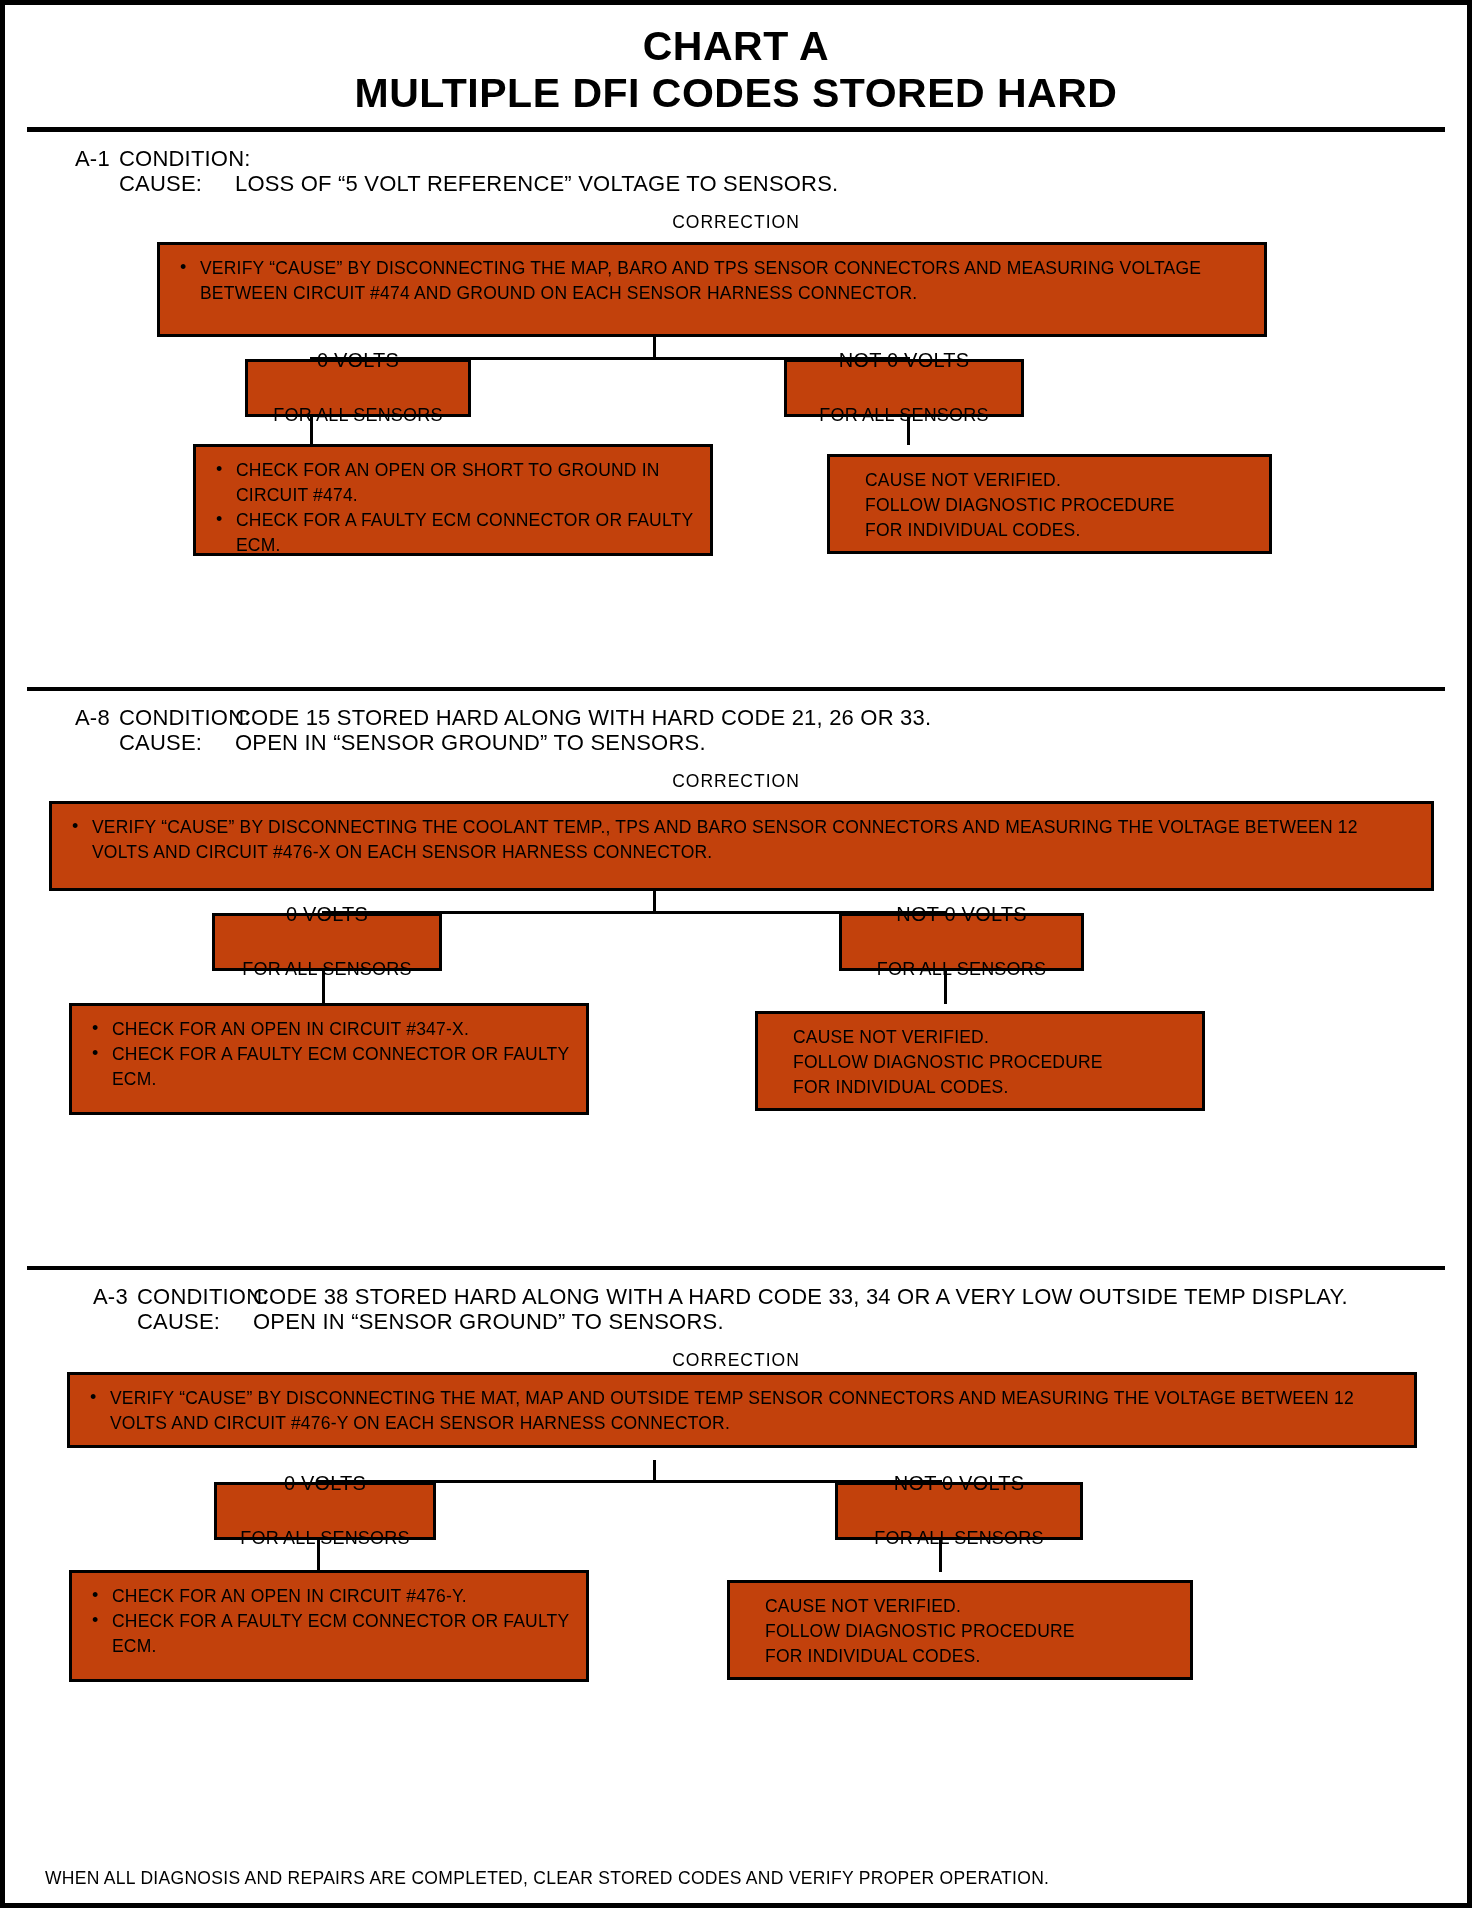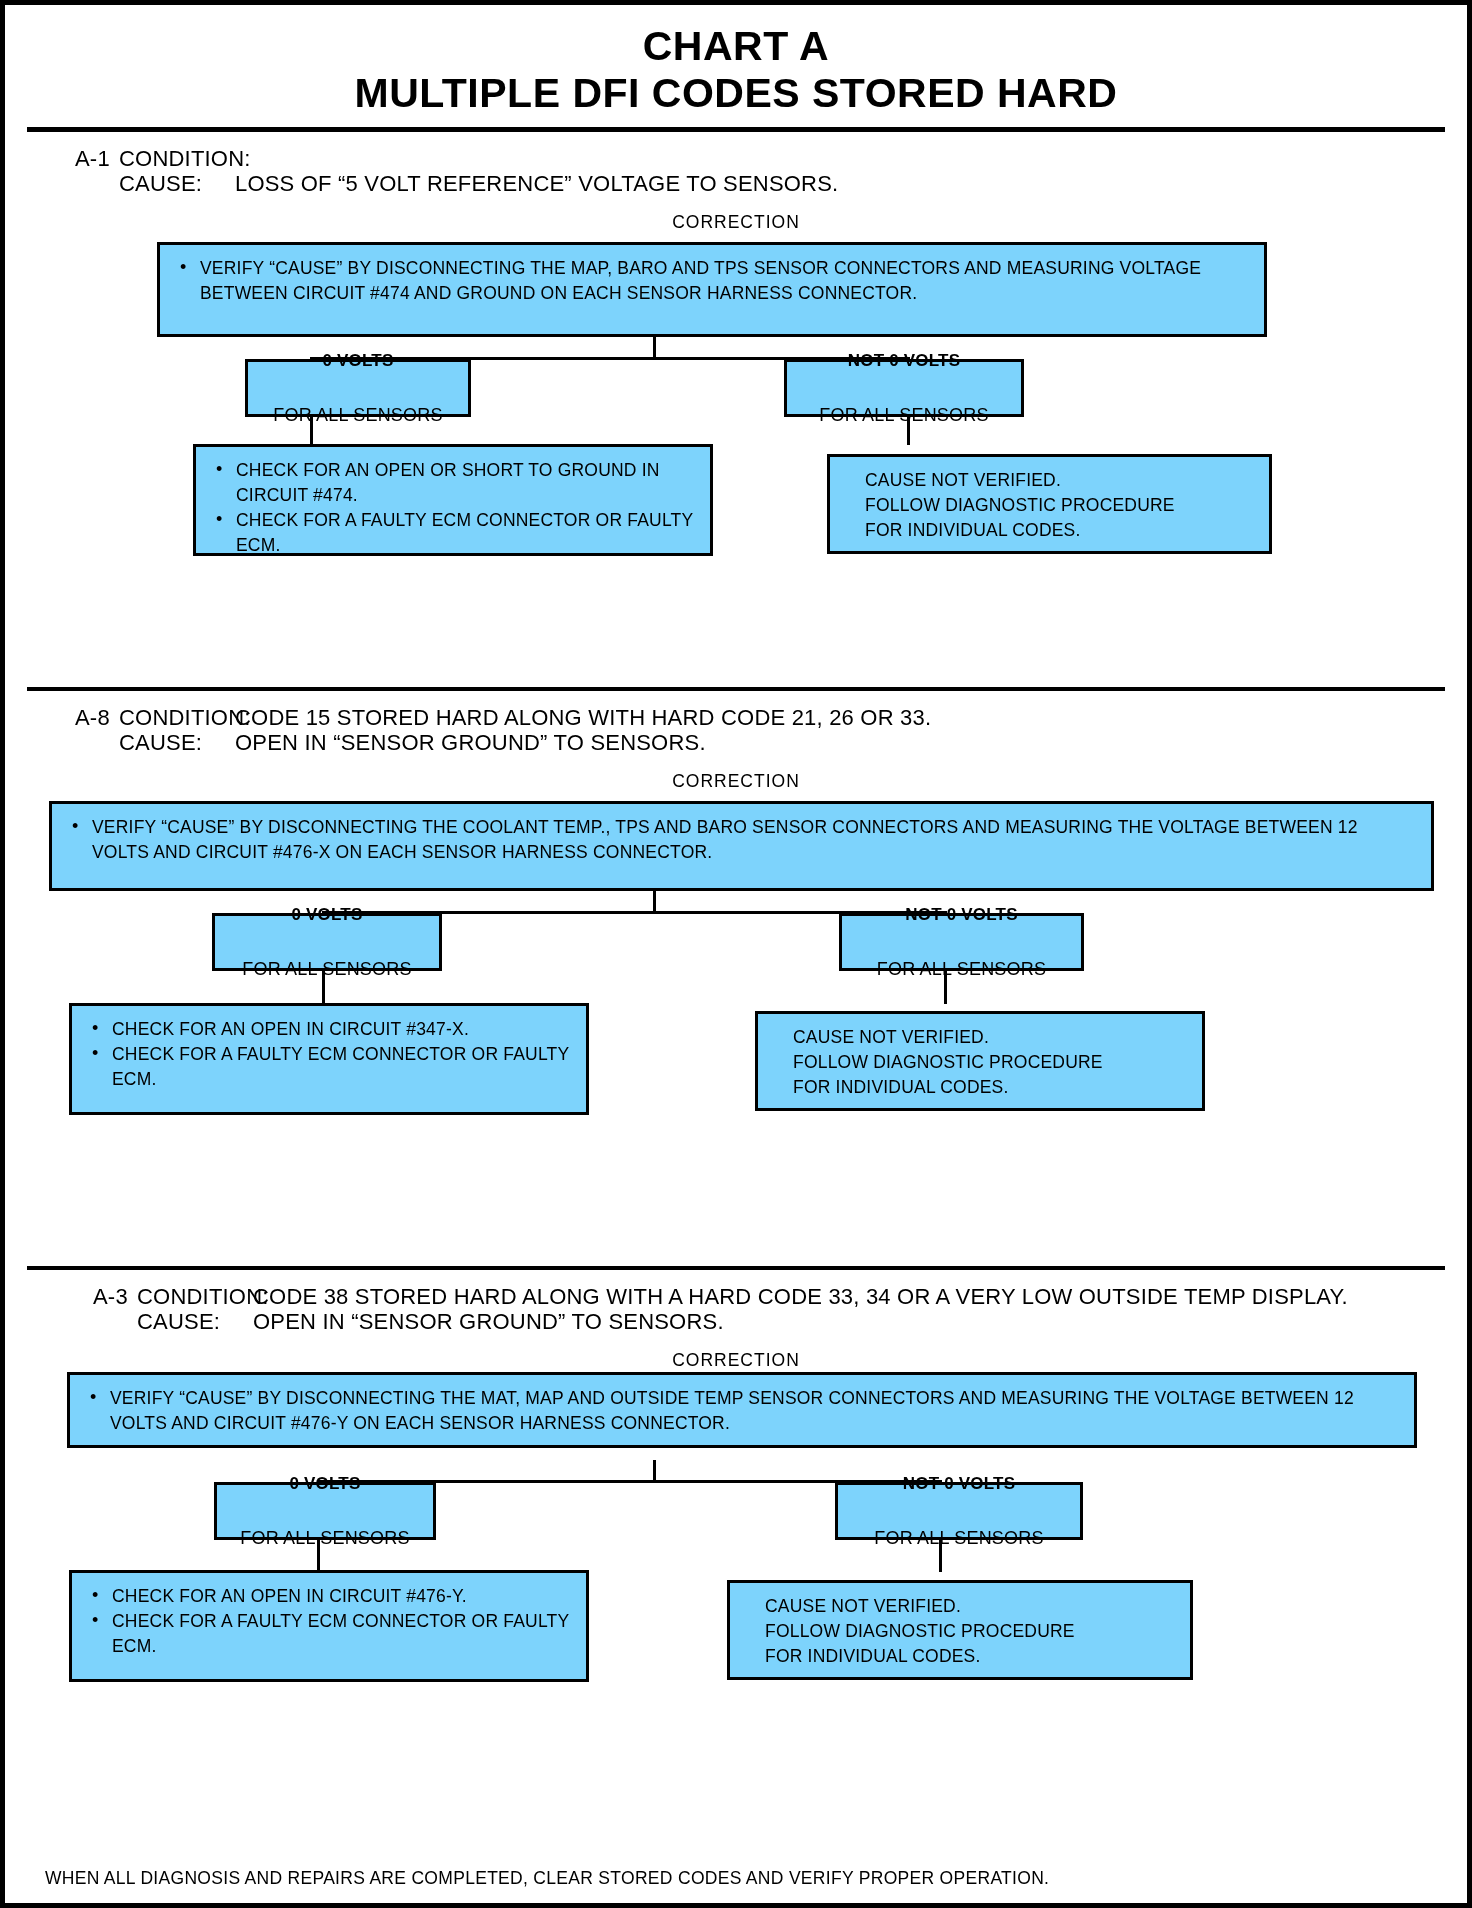--- a/index.html
+++ b/index.html
@@ -79,21 +79,21 @@
     font-size: 17.5px;
     letter-spacing: 1px;
     margin-top: 16px;
   }
 
   
   .box {
     position: absolute;
     border: 3px solid #000;
     box-sizing: border-box;
-    background: #7dd3fc;
+    background: #c2410c;
     font-size: 17.5px;
     line-height: 25px;
     letter-spacing: 0.2px;
   }
   .box .li {
     position: relative;
     padding-left: 26px;
   }
   .box .li::before {
     content: "\2022";
@@ -103,21 +103,21 @@
     font-size: 18px;
   }
   .box-pad { padding: 11px 12px 11px 14px; }
   .box-center {
     text-align: center;
     display: flex;
     flex-direction: column;
     justify-content: center;
     align-items: center;
   }
-  .box-center .l1 { font-size: 17px; font-weight: bold; }
+  .box-center .l1 { font-size: 20px; }
   .box-center .l2 { font-size: 18px; margin-top: 30px; }
 
   
   .vline {
     position: absolute;
     background: #000;
     width: 3px;
   }
   .hline {
     position: absolute;

